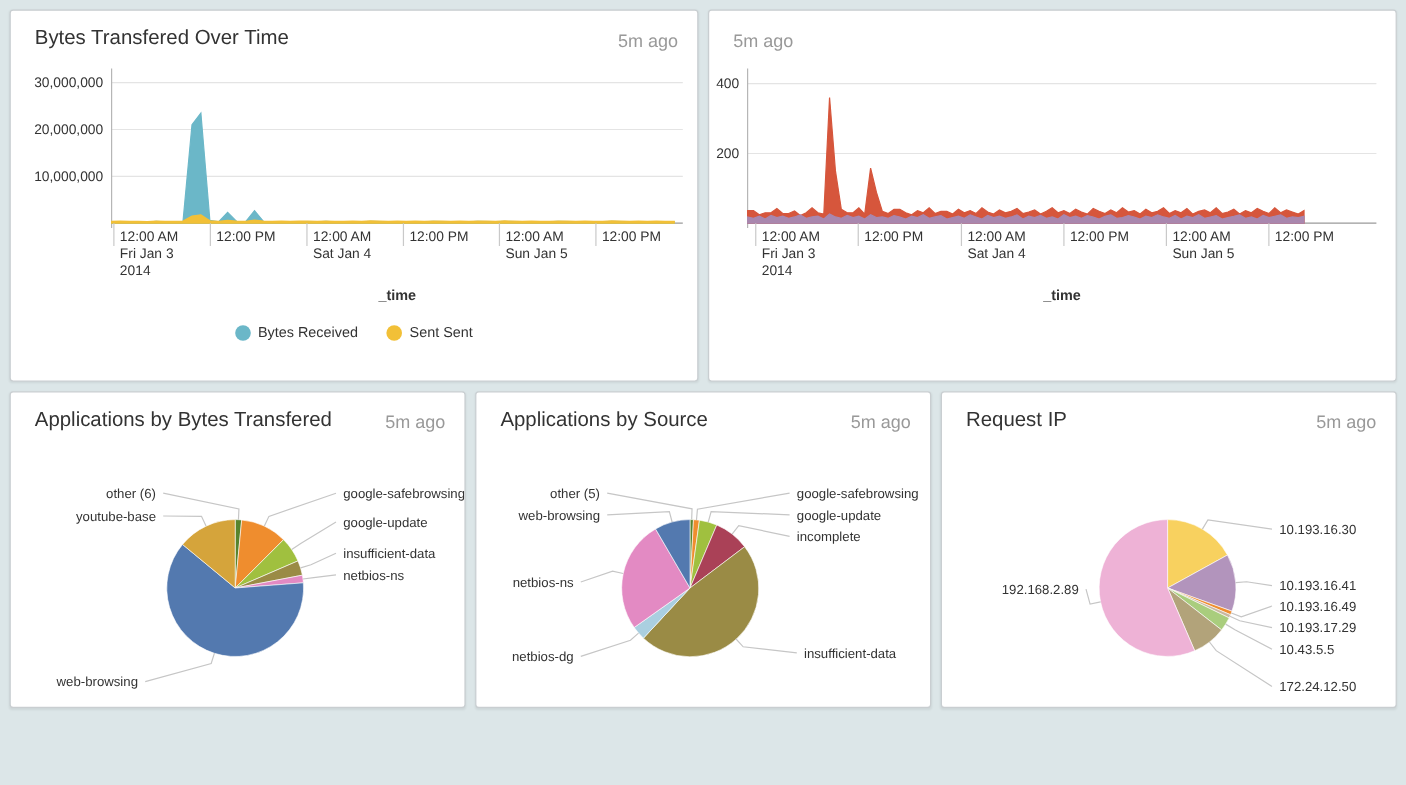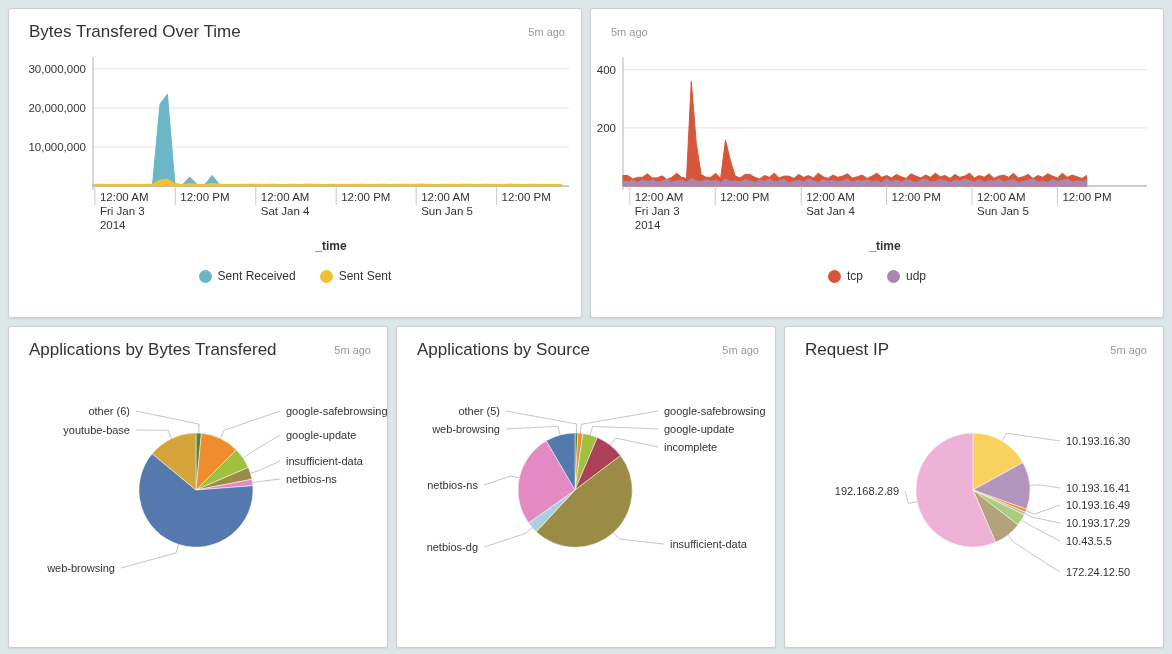--- a/index.html
+++ b/index.html
@@ -2,24 +2,24 @@
 <html><head>
 <meta charset="utf-8">
 <style>
   html,body{margin:0;padding:0;background:#dce6e8;font-family:"Liberation Sans",sans-serif;}
   .dash{width:1172px;height:654px;box-sizing:border-box;padding:8px;background:#dce6e8;}
   .row{display:flex;gap:8px;}
   .row1{margin-bottom:8px;}
   .panel{background:#fff;border:1px solid #c9ced1;border-radius:3px;box-shadow:0 1px 2px rgba(0,0,0,.07);
          flex:1 1 0;box-sizing:border-box;overflow:hidden;}
   .row1 .panel{height:310px;}
-  .row2 .panel{height:322px;}
+  .row2 .panel{height:264px;}
   .phead{display:flex;justify-content:space-between;align-items:flex-start;padding:13px 16px 1px 20px;height:28px;}
   .ptitle{margin:0;font-size:17px;font-weight:400;color:#333;}
-  .ago{font-size:11px;color:#999;padding-top:4px;white-space:nowrap;}
+  .ago{font-size:15px;color:#999;padding-top:4px;white-space:nowrap;}
   .chart{display:block;}
   .legend{display:flex;justify-content:center;gap:24px;margin-top:7px;font-size:12px;color:#333;}
   .li{display:flex;align-items:center;gap:6px;cursor:pointer;}
   .dot{width:13px;height:13px;border-radius:50%;display:inline-block;}
   svg text{font-family:"Liberation Sans",sans-serif;}
   .yt,.xt{font-size:11.5px;fill:#333;}
   .xl{font-size:12px;font-weight:bold;fill:#333;}
   .pl{font-size:11px;fill:#333;}
 </style>
 </head>
@@ -56,21 +56,21 @@
             <text class="xt" x="332.2" y="150">12:00 PM</text>
             <line x1="407.2" y1="135" x2="407.2" y2="154" stroke="#c9c9c9"></line>
             <text class="xt" x="412.2" y="150">12:00 AM</text>
             <text class="xt" x="412.2" y="164">Sun Jan 5</text>
             <line x1="487.6" y1="135" x2="487.6" y2="154" stroke="#c9c9c9"></line>
             <text class="xt" x="492.6" y="150">12:00 PM</text>
             <text class="xl" x="322" y="199" text-anchor="middle">_time</text>
           </svg><div class="legend">
             <span class="li">
               <span class="dot" style="background:#6bb7c8"></span>
-              <span>Sent Received</span>
+              <span>Bytes Received</span>
             </span>
             <span class="li">
               <span class="dot" style="background:#f2c037"></span>
               <span>Sent Sent</span>
             </span>
           </div></div>
     </section>
     <section class="panel">
       <header class="phead">
         <span class="ago">5m ago</span>
@@ -94,30 +94,21 @@
             <text class="xt" x="215.2" y="150">12:00 AM</text>
             <text class="xt" x="215.2" y="164">Sat Jan 4</text>
             <line x1="295.6" y1="135" x2="295.6" y2="154" stroke="#c9c9c9"></line>
             <text class="xt" x="300.6" y="150">12:00 PM</text>
             <line x1="381" y1="135" x2="381" y2="154" stroke="#c9c9c9"></line>
             <text class="xt" x="386" y="150">12:00 AM</text>
             <text class="xt" x="386" y="164">Sun Jan 5</text>
             <line x1="466.4" y1="135" x2="466.4" y2="154" stroke="#c9c9c9"></line>
             <text class="xt" x="471.4" y="150">12:00 PM</text>
             <text class="xl" x="294" y="199" text-anchor="middle">_time</text>
-          </svg><div class="legend">
-            <span class="li">
-              <span class="dot" style="background:#d6563c"></span>
-              <span>tcp</span>
-            </span>
-            <span class="li">
-              <span class="dot" style="background:#a987ae"></span>
-              <span>udp</span>
-            </span>
-          </div></div>
+          </svg></div>
     </section>
   </div>
   <div class="row row2">
     <section class="panel">
       <header class="phead">
         <h3 class="ptitle">Applications by Bytes Transfered</h3>
         <span class="ago">5m ago</span>
       </header>
       <div class="chart"><svg width="378" height="252">
             <path d="M187,121 L187,64 A57,57 0 0 1 192.4,64.3 Z" fill="#57842d" stroke="#fff" stroke-width="0.5"></path>

